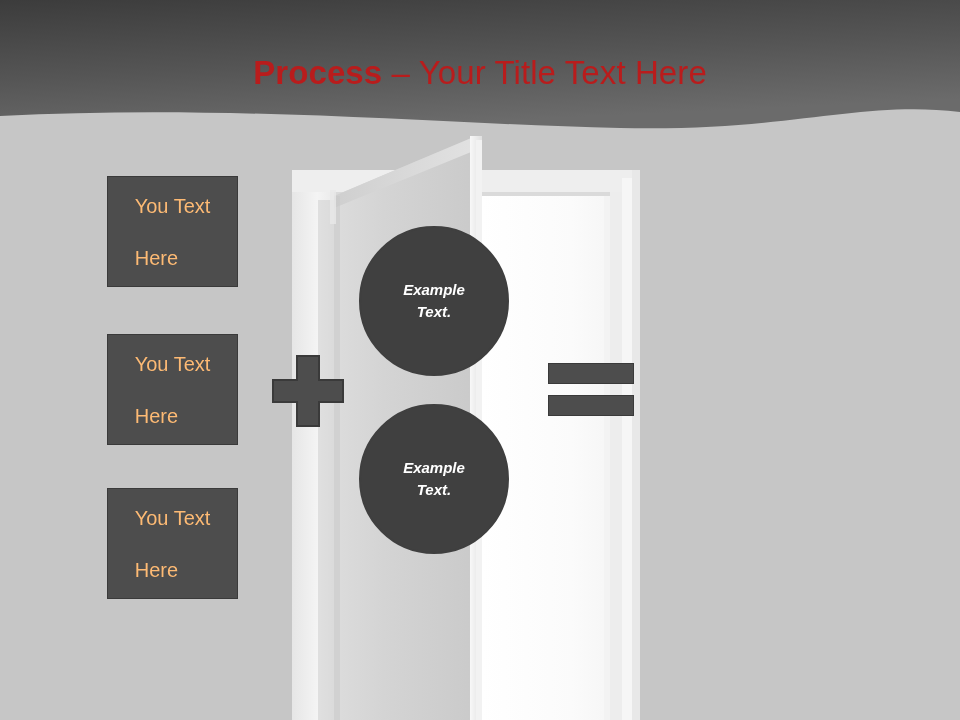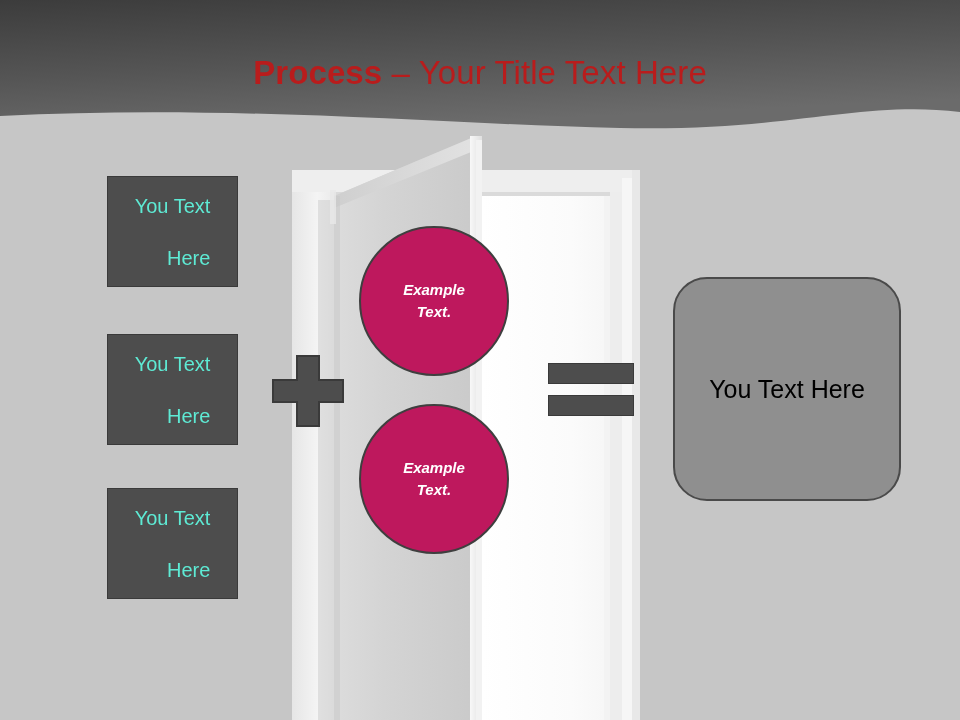--- a/index.html
+++ b/index.html
@@ -49,24 +49,24 @@
 
   
   .text-box {
     position: absolute;
     width: 131px;
     height: 111px;
     background: #4d4d4d;
     border: 1px solid #3a3a3a;
     box-sizing: border-box;
     z-index: 20;
-    color: #5eead4;
+    color: #fdba74;
     font-size: 20px;
     line-height: 26px;
-    text-align: right;
+    text-align: left;
     display: flex;
     align-items: center;
     justify-content: center;
   }
   .text-box span { display: block; padding: 0 8px; }
   .box-1 { left: 107px; top: 176px; }
   .box-2 { left: 107px; top: 334px; }
   .box-3 { left: 107px; top: 488px; }
 
   
@@ -94,21 +94,21 @@
     box-sizing: border-box;
   }
   .equals-bar.top { top: 0; }
   .equals-bar.bottom { top: 32px; }
 
   
   .circle {
     position: absolute;
     width: 150px; height: 150px;
     border-radius: 50%;
-    background: #be185d;
+    background: #404040;
     border: 2px solid #3f3f3f;
     box-sizing: border-box;
     z-index: 22;
     display: flex;
     align-items: center;
     justify-content: center;
     text-align: center;
     color: #ffffff;
     font-size: 15px;
     line-height: 22px;
@@ -244,23 +244,20 @@
   </div>
 
   <div class="circle circle-2">
     <span>
       <span>Example</span>
       <br>
       <span>Text.</span>
     </span>
   </div>
 
-  <div class="result-box">
-    <span>You Text Here</span>
-  </div>
 
   <svg class="header-band" viewBox="0 0 960 145" preserveAspectRatio="none">
     <defs>
       <linearGradient id="hdrGrad" x1="0" y1="0" x2="0.35" y2="1">
         <stop offset="0%" stop-color="#3c3c3c"></stop>
         <stop offset="55%" stop-color="#555555"></stop>
         <stop offset="100%" stop-color="#6b6b6b"></stop>
       </linearGradient>
     </defs>
     <path d="M0,0 L960,0 L960,112 C860,100 790,132 620,128 C440,124 230,104 0,116 Z" fill="url(#hdrGrad)"></path>

